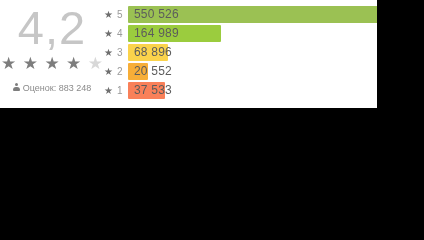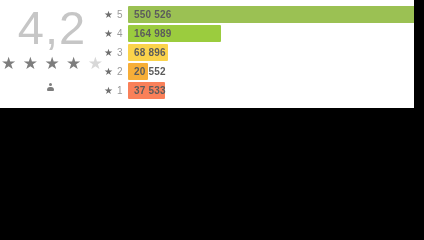--- a/index.html
+++ b/index.html
@@ -12,21 +12,21 @@
     height: 121px;
     overflow: hidden;
     font-family: "Liberation Sans", sans-serif;
     -webkit-font-smoothing: antialiased;
   }
 
   #rating-card {
     position: absolute;
     left: 0;
     top: 0;
-    width: 414px;
+    width: 377px;
     height: 108px;
     background: #ffffff;
     box-sizing: border-box;
     overflow: hidden;
   }
 
   
   #summary {
     position: absolute;
     left: 0;
@@ -146,46 +146,45 @@
     position: absolute;
     left: 24px;
     top: 0;
     height: 17px;
     border-radius: 1px;
   }
   .hist-row .bar-value {
     position: absolute;
     left: 30px;
     top: 2px;
-    font-size: 10px;
+    font-size: 12px;
     line-height: 13px;
     color: #5c5c5c;
     letter-spacing: 0.2px;
-    font-weight: bold;
   }
 </style>
 </head>
 <body>
 
 <div id="rating-card">
 
   <div id="summary">
 
     <div id="score-value">4,2</div>
 
     <div id="star-row">
       <span class="star">★</span>
       <span class="star">★</span>
       <span class="star">★</span>
       <span class="star">★</span>
       <span class="star empty">★</span>
     </div>
 
     <div id="count-line">
-      <span class="person-icon"></span>
+      <span class="person-icon"></span><span>Оценок: 883 248</span>
     </div>
 
   </div>
 
   <div id="histogram">
 
     <div class="hist-row">
       <span class="row-star">★</span>
       <span class="row-label">5</span>
       <span class="bar" style="width: 310px; background: rgb(155, 193, 83);"></span>

